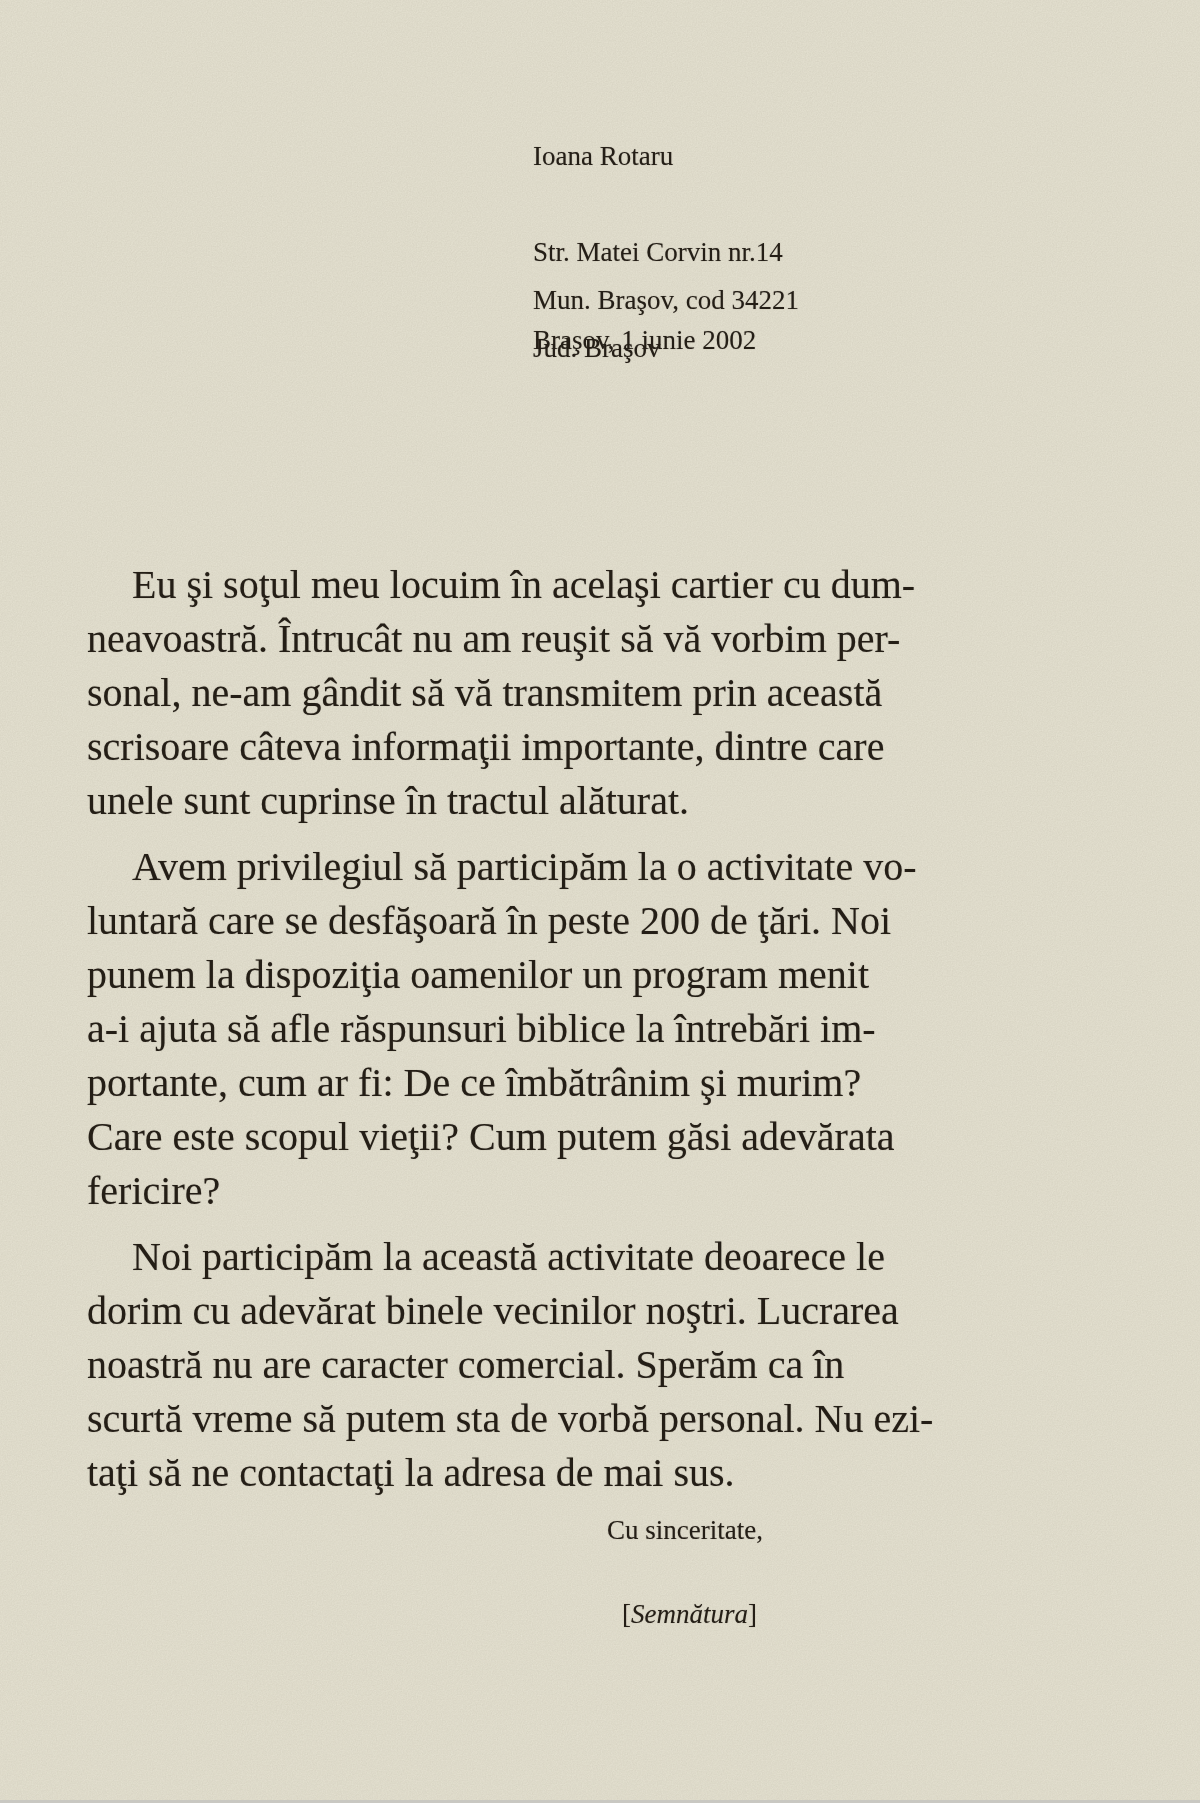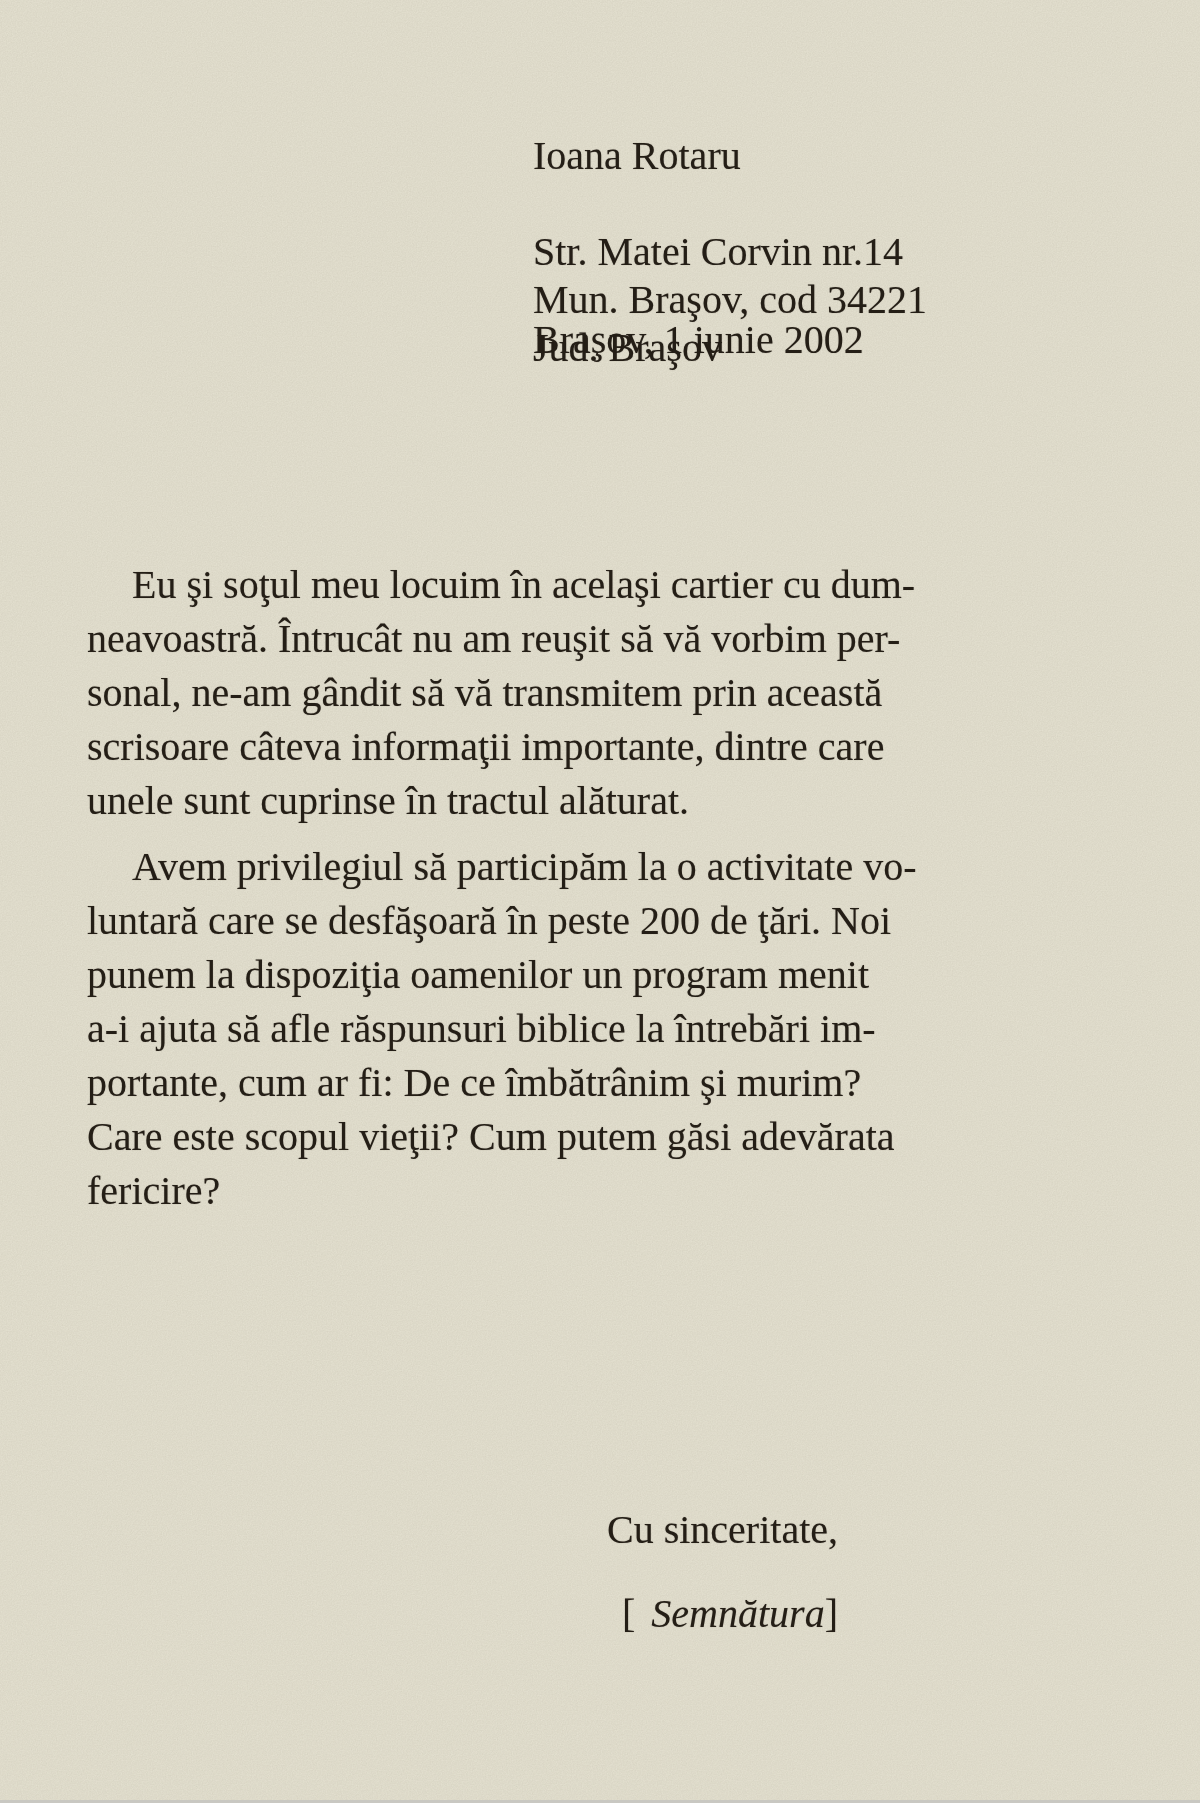--- a/index.html
+++ b/index.html
@@ -19,21 +19,21 @@
   .grain {
     position: absolute;
     top: 0; left: 0;
     width: 1200px;
     height: 1803px;
     opacity: 0.5;
     pointer-events: none;
   }
   .txt {
     position: absolute;
-    font-size: 40px;
+    font-size: 27px;
     text-shadow: 0 0 1px rgba(36,30,22,0.35);
     white-space: pre-line;
   }
   .sender {
     left: 533px;
     top: 84px;
     line-height: 48px;
   }
   .date {
     left: 533px;
@@ -65,21 +65,20 @@
     line-height: 48px;
   }
   .signature {
     left: 622px;
     top: 1590px;
     line-height: 48px;
     white-space: nowrap;
   }
   .sig-word {
     font-style: italic;
-    margin-left: 16px;
   }
   .bottom-edge {
     position: absolute;
     left: 0;
     bottom: 0;
     width: 100%;
     height: 3px;
     background: #c9c8c2;
   }
 </style>
@@ -112,20 +111,25 @@
 sonal, ne-am gândit să vă transmitem prin această
 scrisoare câteva informaţii importante, dintre care
 unele sunt cuprinse în tractul alăturat.</p>
     <p class="para">Avem privilegiul să participăm la o activitate vo-
 luntară care se desfăşoară în peste 200 de ţări. Noi
 punem la dispoziţia oamenilor un program menit
 a-i ajuta să afle răspunsuri biblice la întrebări im-
 portante, cum ar fi: De ce îmbătrânim şi murim?
 Care este scopul vieţii? Cum putem găsi adevărata
 fericire?</p>
+    <p class="para">Noi participăm la această activitate deoarece le
+dorim cu adevărat binele vecinilor noştri. Lucrarea
+noastră nu are caracter comercial. Sperăm ca în
+scurtă vreme să putem sta de vorbă personal. Nu ezi-
+taţi să ne contactaţi la adresa de mai sus.</p>
   </div>
 
   <div class="txt closing">Cu sinceritate,</div>
 
   <div class="txt signature"><span>[</span><span class="sig-word">Semnătura</span><span>]</span></div>
 
   <div class="bottom-edge"></div>
 
 </div>
 

